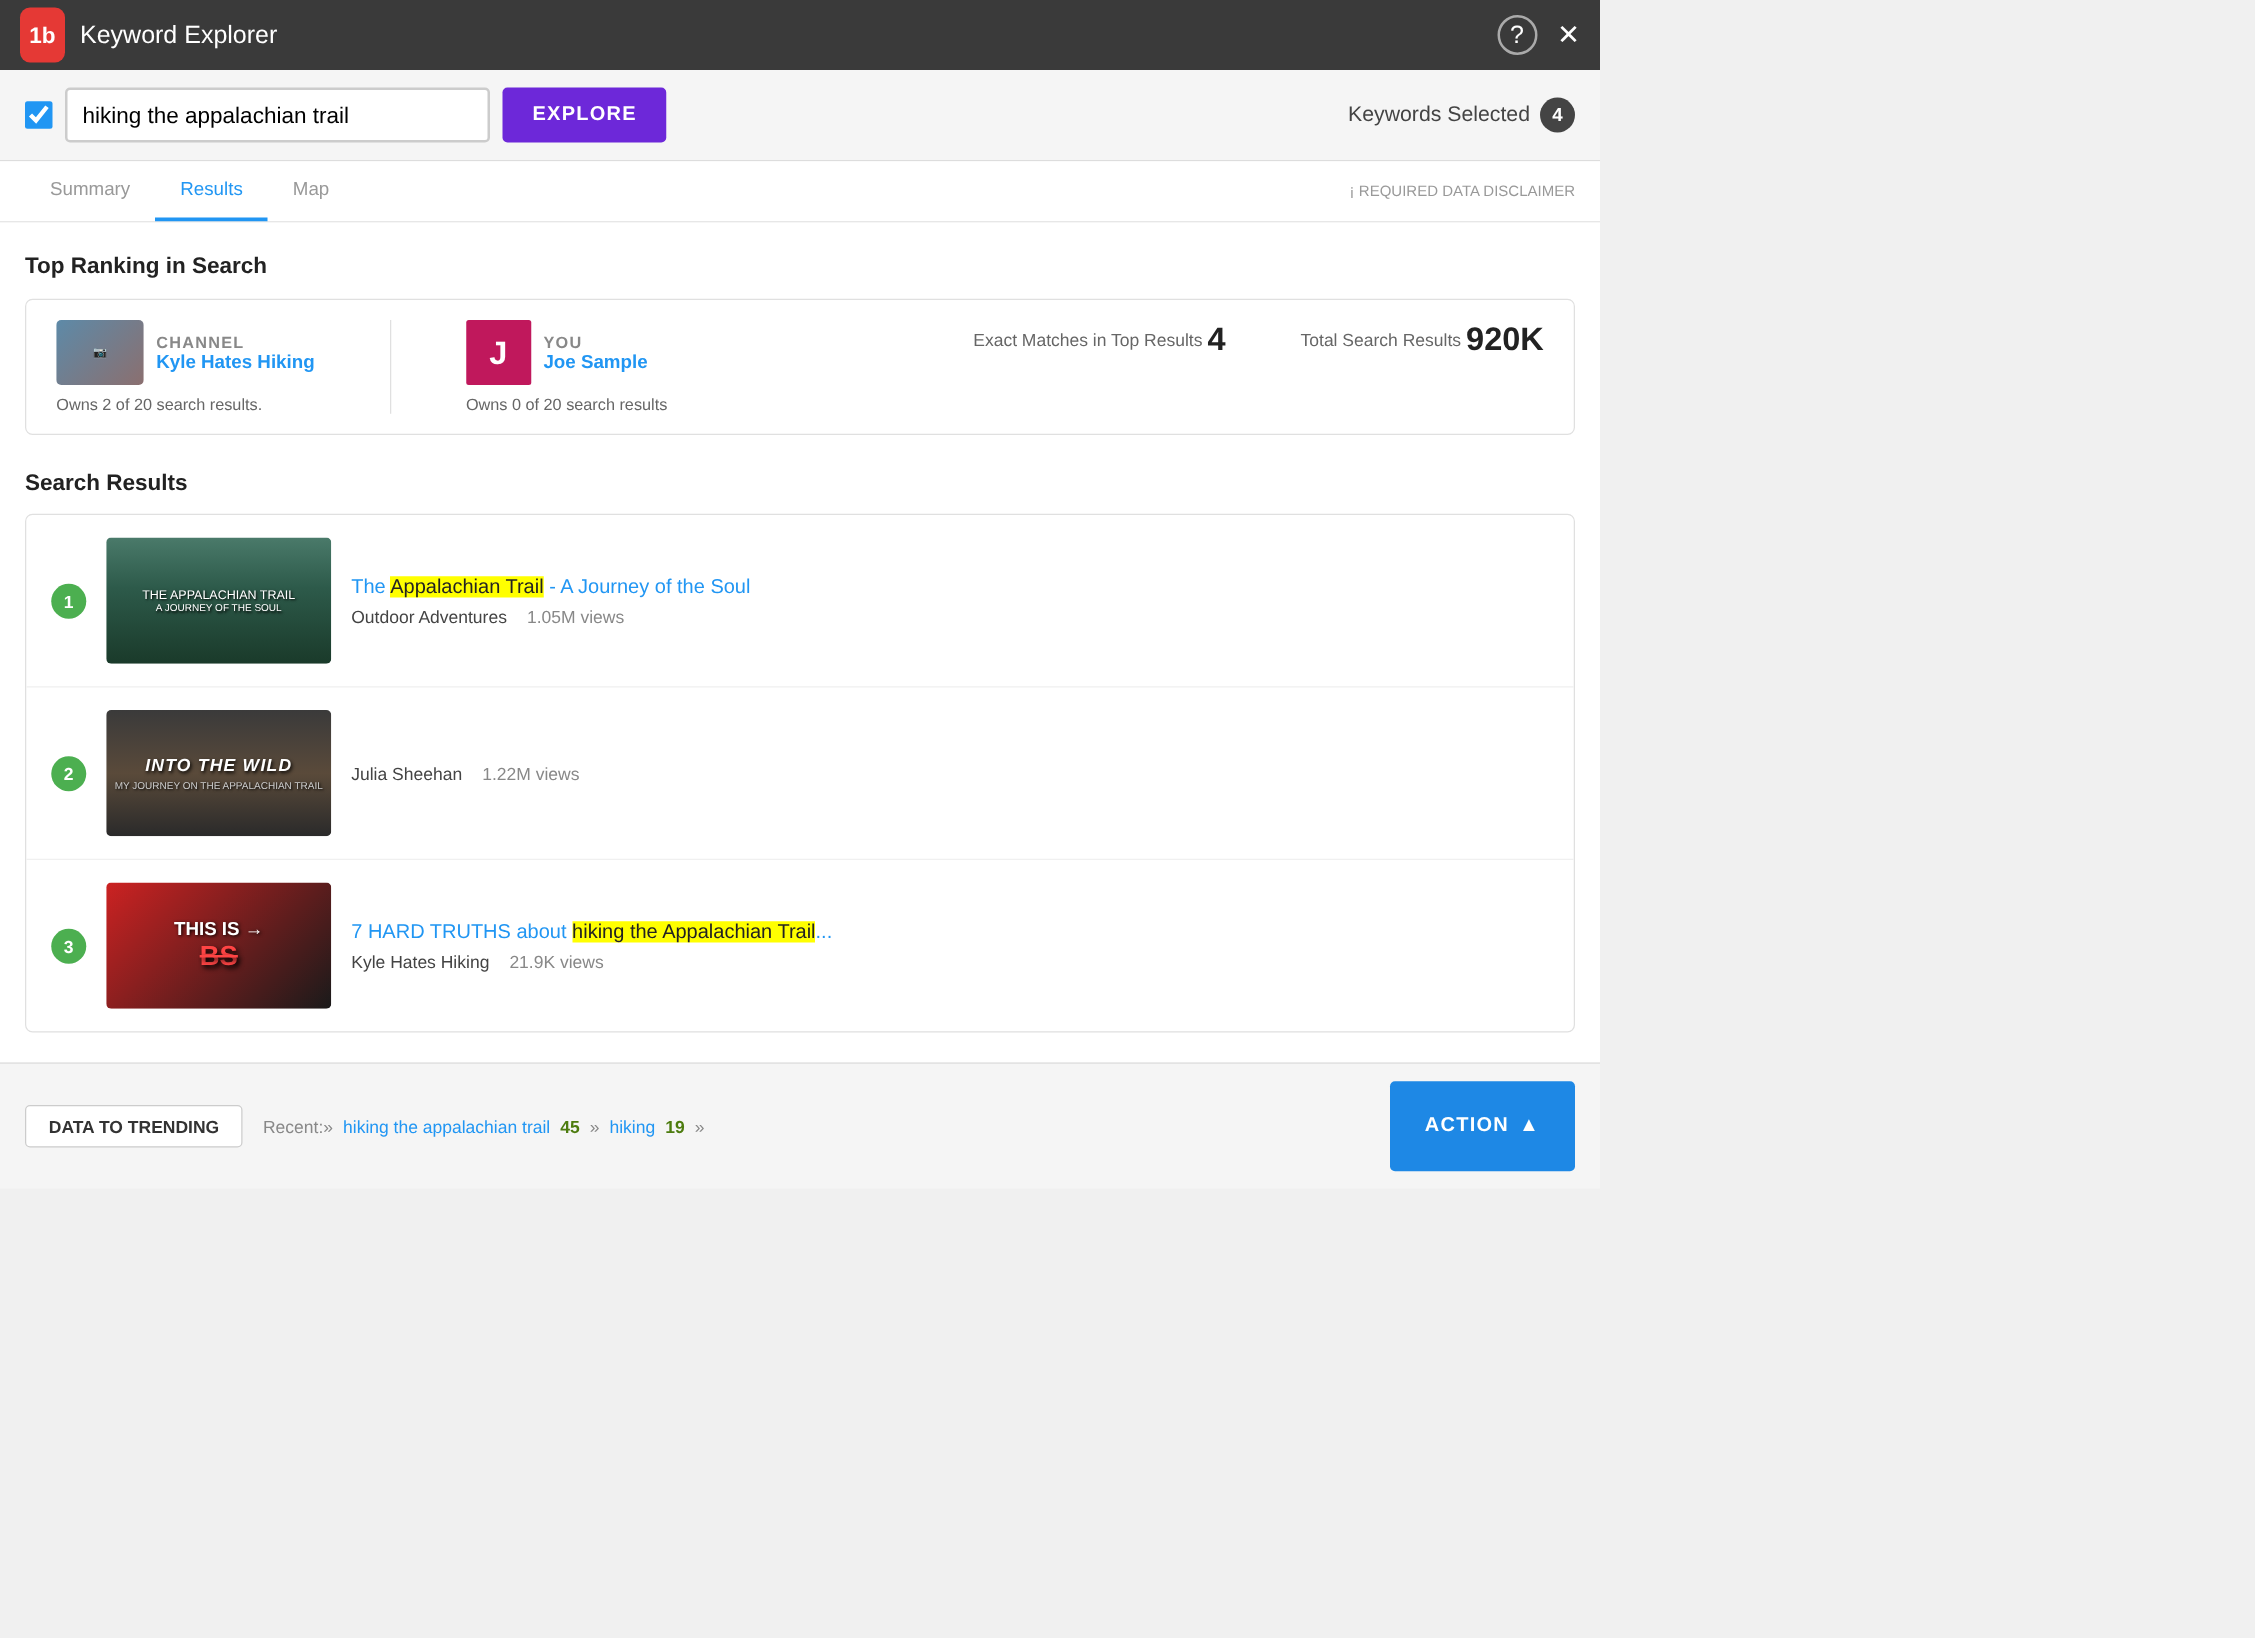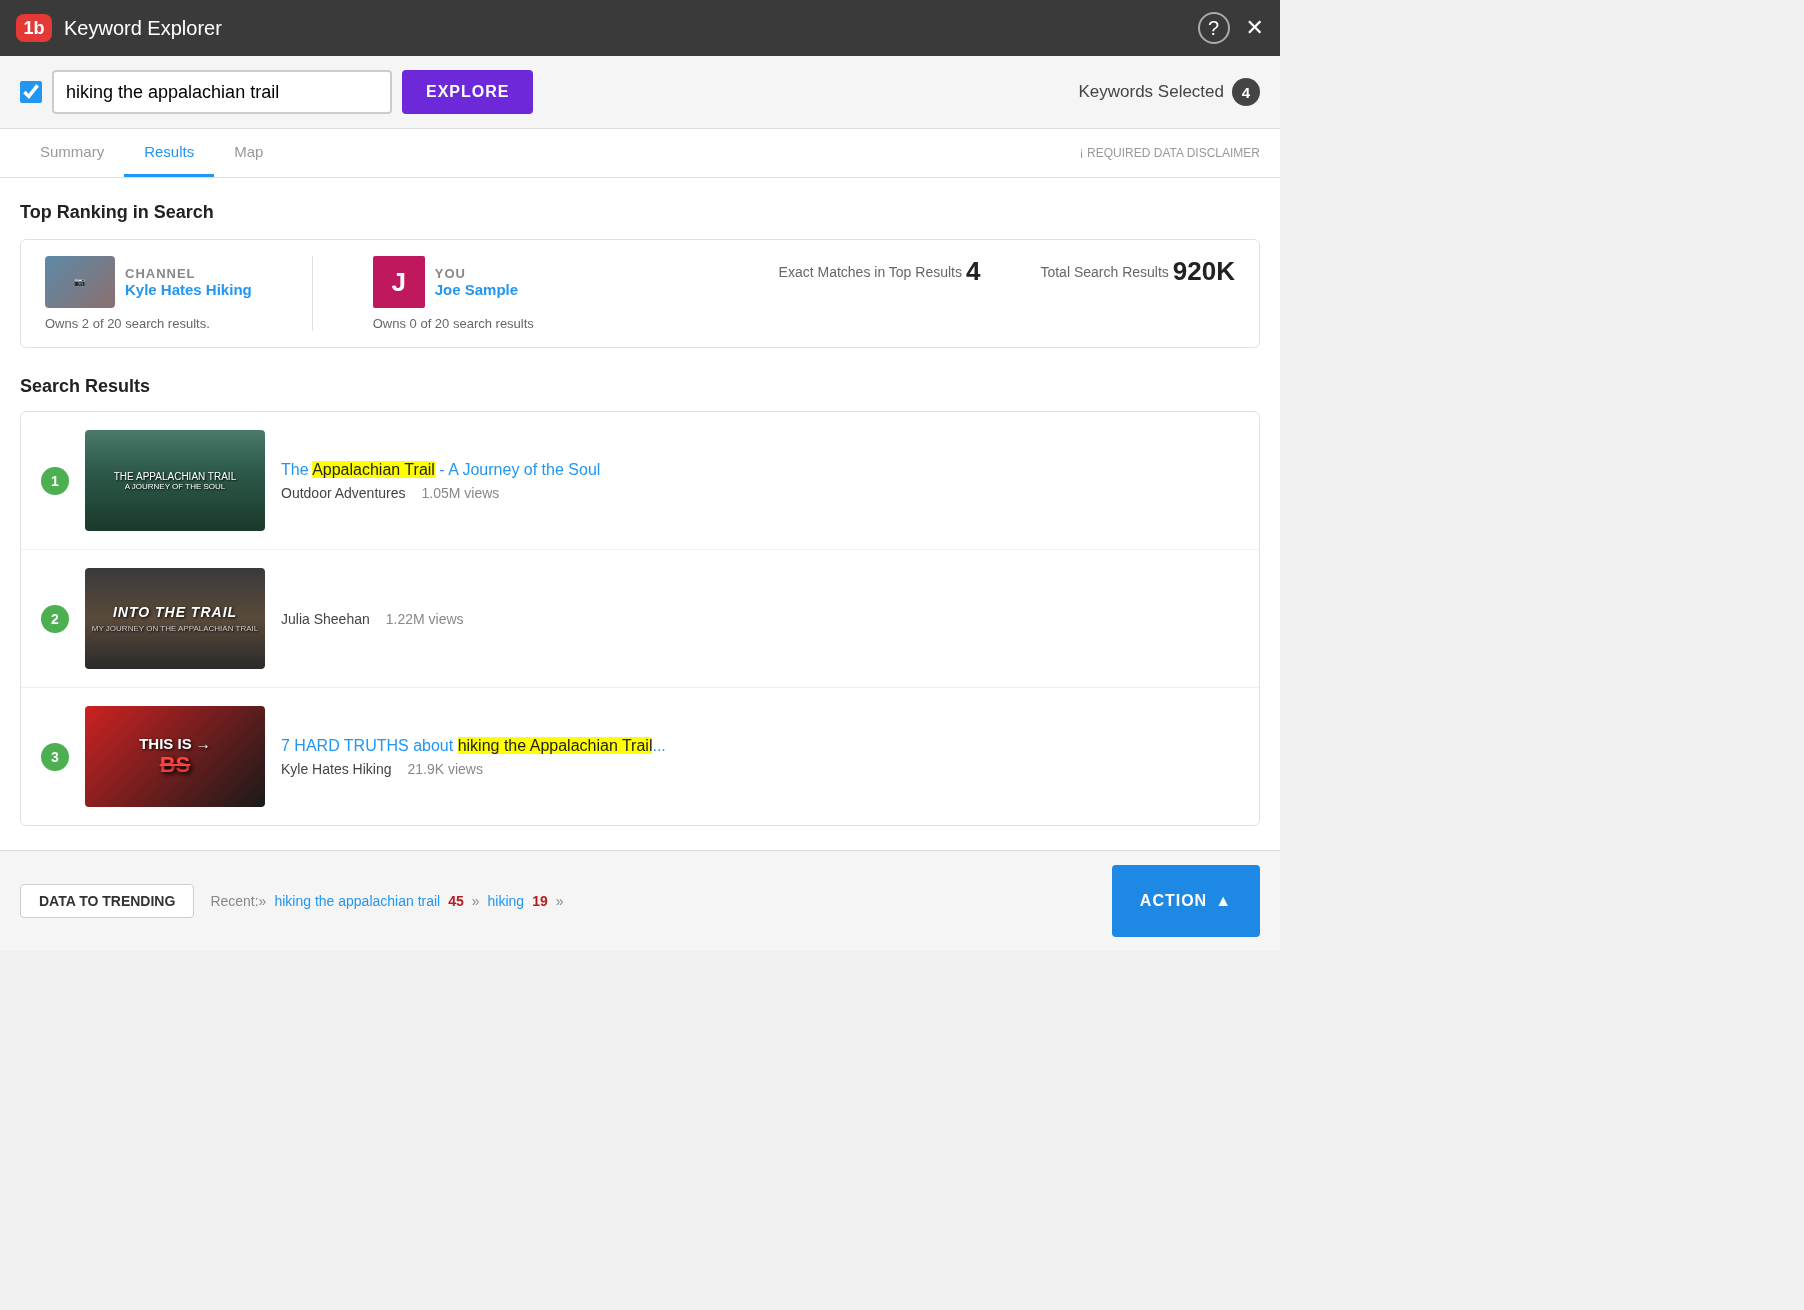--- a/index.html
+++ b/index.html
@@ -10,21 +10,21 @@
       background: #3a3a3a;
       color: white;
       display: flex;
       align-items: center;
       justify-content: space-between;
       padding: 0 16px;
       height: 56px;
     }
     .titlebar-left { display: flex; align-items: center; gap: 12px; }
     .app-icon {
-      width: 36px; height: 28px; background: #e53935; border-radius: 8px;
+      width: 36px; height: 44px; background: #e53935; border-radius: 8px;
       display: flex; align-items: center; justify-content: center;
       color: white; font-weight: bold; font-size: 18px;
     }
     .titlebar-title { color: white; font-size: 20px; font-weight: 500; }
     .titlebar-right { display: flex; align-items: center; gap: 16px; }
     .titlebar-icon-btn {
       color: white; background: none; border: none; cursor: pointer;
       font-size: 20px; width: 32px; height: 32px; display: flex; align-items: center; justify-content: center;
       border: 2px solid #aaa; border-radius: 50%;
     }
@@ -256,21 +256,21 @@
     }
     .recent-section {
       display: flex;
       align-items: center;
       gap: 8px;
       font-size: 14px;
       color: #666;
     }
     .recent-label { color: #888; }
     .recent-keyword { color: #2196F3; cursor: pointer; }
-    .recent-number { color: #b91c1c; font-weight: bold; }
+    .recent-number { color: #4d7c0f; font-weight: bold; }
     .recent-arrow { color: #888; }
     .action-btn {
       margin-left: auto;
       background: #1e88e5;
       color: white;
       border: none;
       padding: 27px 28px;
       font-size: 16px;
       font-weight: bold;
       letter-spacing: 1px;
@@ -391,21 +391,21 @@
           <span class="result-views">1.05M views</span>
         </div>
       </div>
     </div>
 
     <div class="result-item">
       <div class="result-number">2</div>
       <div class="result-thumb">
         <div class="thumb-2">
           <div style="text-align:center;">
-            <div style="color:white;font-size:14px;font-weight:900;font-style:italic;text-shadow:1px 1px 3px #000;letter-spacing:1px;">INTO THE TRAIL</div>
+            <div style="color:white;font-size:14px;font-weight:900;font-style:italic;text-shadow:1px 1px 3px #000;letter-spacing:1px;">INTO THE WILD</div>
             <div style="color:#ccc;font-size:8px;margin-top:4px;text-shadow:1px 1px 2px #000;">MY JOURNEY ON THE APPALACHIAN TRAIL</div>
           </div>
         </div>
       </div>
       <div class="result-info">
         <div class="result-meta">
           <span class="result-channel">Julia Sheehan</span>
           <span class="result-views">1.22M views</span>
         </div>
       </div>

